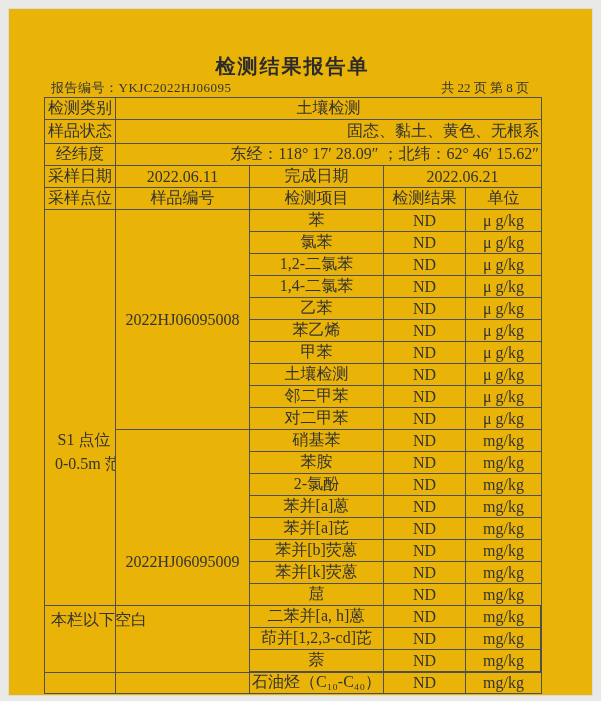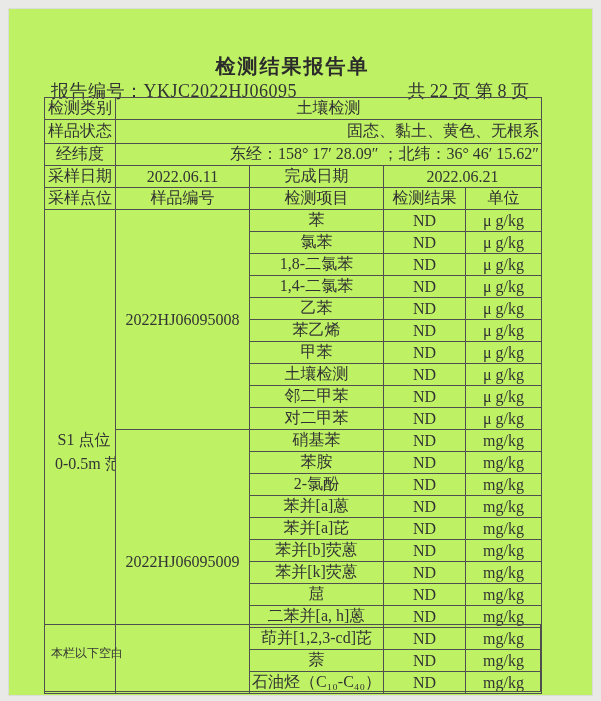--- a/index.html
+++ b/index.html
@@ -6,33 +6,33 @@
   body{
     width:601px;height:701px;
     background:#e9e9e7;
     font-family:"Liberation Serif","DejaVu Serif",serif;
     color:#2f2f2f;
     position:relative;
     overflow:hidden;
   }
   .page{
     position:absolute;left:8px;top:8px;width:585px;height:688px;
-    background:#bef264;
+    background:#eab308;
     border:1px solid #dcdcda;
     box-sizing:border-box;
   }
   .title{
     position:absolute;left:35px;top:44px;width:497px;
     text-align:center;font-size:20px;font-weight:bold;
     letter-spacing:2px;color:#2b2b2b;
   }
   .report-line{
     position:absolute;left:42px;top:70px;width:478px;
     display:flex;justify-content:space-between;align-items:flex-end;
-    font-size:18px;color:#333;
+    font-size:13px;color:#333;
   }
   .report-line .no{letter-spacing:0.5px;}
   .doc-table{
     position:absolute;left:35px;top:88px;width:497px;
     border-collapse:collapse;table-layout:fixed;
     font-size:16px;color:#333;
   }
   .doc-table td{
     border:1px solid #4f4f4f;
     text-align:center;vertical-align:middle;
@@ -41,24 +41,24 @@
   }
   .doc-table td.val-left{text-align:right;padding-left:8px;}
   tr.r-cat{height:17px;}
   tr.r-status{height:24px;padding-left:36px;}
   tr.r-coord{height:17px;}
   tr.r-date{height:18px;}
   tr.r-head{height:19px;}
   tr.item-row{height:19.8px;}
   .point-cell div{line-height:1.5;margin-left:8px;}
   .blank-box{
-    position:absolute;left:35px;top:615px;width:497px;height:68px;
+    position:absolute;left:35px;top:596px;width:497px;height:68px;
     border:1px solid #4f4f4f;box-sizing:border-box;
-    font-size:12px;color:#333;
-    padding:20px 6px;
+    font-size:16px;color:#333;
+    padding:4px 6px;
   }
   .col1{width:71px;}.col2{width:134px;}.col3{width:134px;}.col4{width:82px;}.col5{width:76px;}
 </style>
 </head>
 <body>
 
 <div class="page">
 
   <div class="title">检测结果报告单</div>
 
@@ -79,21 +79,21 @@
       <tr class="r-cat">
         <td>检测类别</td>
         <td colspan="4">土壤检测</td>
       </tr>
       <tr class="r-status">
         <td>样品状态</td>
         <td colspan="4" class="val-left">固态、黏土、黄色、无根系</td>
       </tr>
       <tr class="r-coord">
         <td>经纬度</td>
-        <td colspan="4" class="val-left">东经：158° 17′ 28.09″ ；北纬：36° 46′ 15.62″</td>
+        <td colspan="4" class="val-left">东经：118° 17′ 28.09″ ；北纬：62° 46′ 15.62″</td>
       </tr>
       <tr class="r-date">
         <td>采样日期</td>
         <td>2022.06.11</td>
         <td>完成日期</td>
         <td colspan="2">2022.06.21</td>
       </tr>
       <tr class="r-head">
         <td>采样点位</td>
         <td>样品编号</td>
@@ -112,21 +112,21 @@
           <td>苯</td>
           <td>ND</td>
           <td>μ g/kg</td>
         </tr>
         <tr class="item-row">
           <td>氯苯</td>
           <td>ND</td>
           <td>μ g/kg</td>
         </tr>
         <tr class="item-row">
-          <td>1,8-二氯苯</td>
+          <td>1,2-二氯苯</td>
           <td>ND</td>
           <td>μ g/kg</td>
         </tr>
         <tr class="item-row">
           <td>1,4-二氯苯</td>
           <td>ND</td>
           <td>μ g/kg</td>
         </tr>
         <tr class="item-row">
           <td>乙苯</td>

